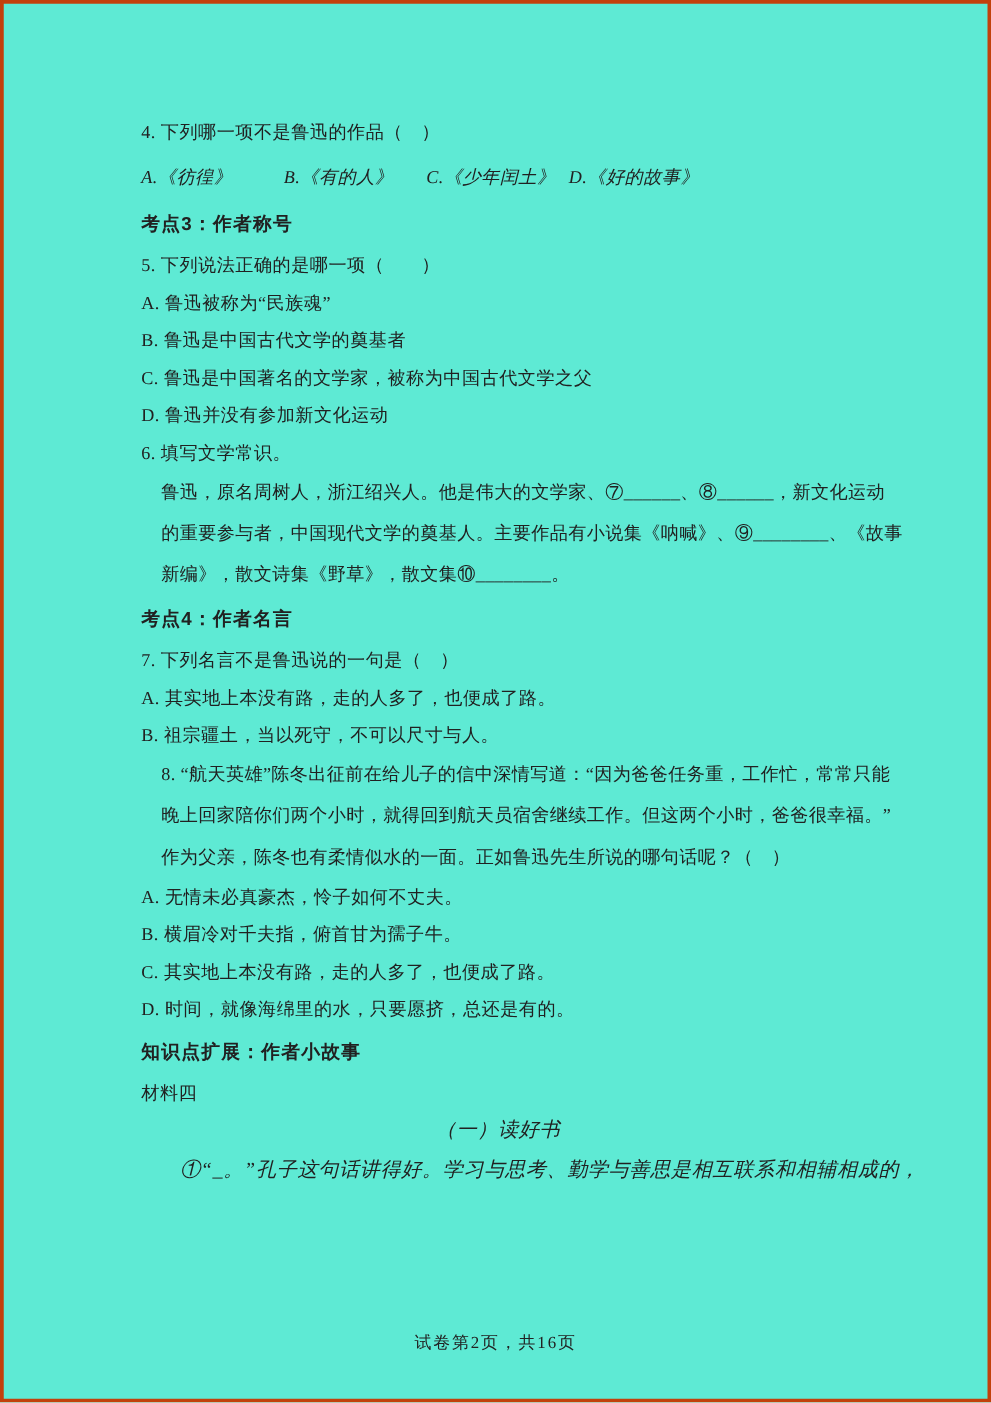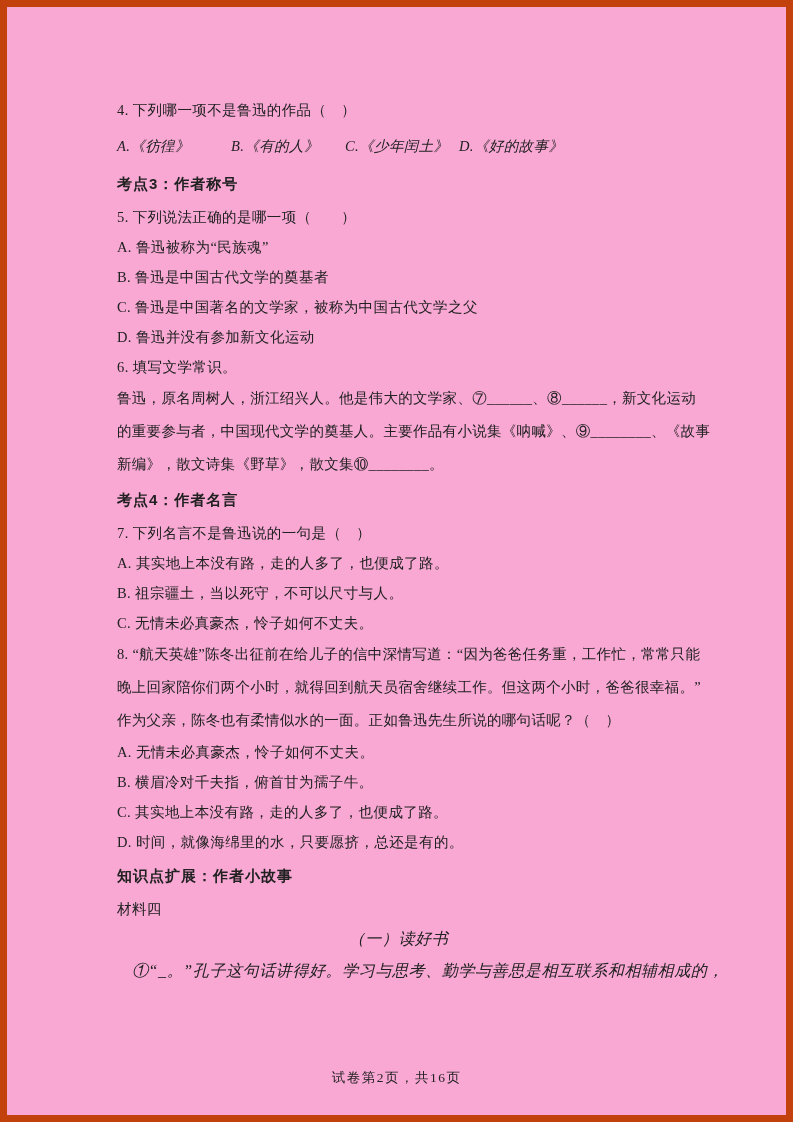--- a/index.html
+++ b/index.html
@@ -1,40 +1,40 @@
 <!DOCTYPE html>
 <html><head>
 <meta charset="utf-8">
 <style>
   html, body { margin: 0; padding: 0; background: #ffffff; }
   .page {
     position: relative;
     width: 793px;
     height: 1122px;
     margin: 0 auto;
-    background: #f9a8d4;
+    background: #5eead4;
     box-sizing: border-box;
-    border: 7px solid #c2410c;
+    border: 3px solid #c2410c;
     overflow: hidden;
     font-family: "Liberation Serif", "DejaVu Serif", serif;
     color: #212121;
   }
   .content {
     position: absolute;
     left: 110px;
     right: 106px;
     top: 88px;
   }
   .t {
     font-size: 14.5px;
     line-height: 30px;
     letter-spacing: 0.4px;
     white-space: nowrap;
   }
-  .para { line-height: 33px; letter-spacing: 0.3px; }
+  .para { line-height: 33px; letter-spacing: 0.3px; margin-left: 16px; }
   .h {
     font-family: "Liberation Sans", "DejaVu Sans", sans-serif;
     font-weight: 700;
     font-size: 15px;
     line-height: 35px;
     letter-spacing: 1px;
     white-space: nowrap;
     margin: 1px 0;
   }
   .q4opts { display: flex; margin-top: 6px; margin-bottom: 5px; }
@@ -83,21 +83,20 @@
     <div class="t">6. 填写文学常识。</div>
     <div class="t para">鲁迅，原名周树人，浙江绍兴人。他是伟大的文学家、⑦______、⑧______，新文化运动</div>
     <div class="t para">的重要参与者，中国现代文学的奠基人。主要作品有小说集《呐喊》、⑨________、《故事</div>
     <div class="t para">新编》，散文诗集《野草》，散文集⑩________。</div>
 
     <div class="h">考点4：作者名言</div>
 
     <div class="t">7. 下列名言不是鲁迅说的一句是（　）</div>
     <div class="t">A. 其实地上本没有路，走的人多了，也便成了路。</div>
     <div class="t">B. 祖宗疆土，当以死守，不可以尺寸与人。</div>
-    <div class="t">C. 无情未必真豪杰，怜子如何不丈夫。</div>
 
     <div class="t para">8. “航天英雄”陈冬出征前在给儿子的信中深情写道：“因为爸爸任务重，工作忙，常常只能</div>
     <div class="t para">晚上回家陪你们两个小时，就得回到航天员宿舍继续工作。但这两个小时，爸爸很幸福。”</div>
     <div class="t para">作为父亲，陈冬也有柔情似水的一面。正如鲁迅先生所说的哪句话呢？（　）</div>
     <div class="t">A. 无情未必真豪杰，怜子如何不丈夫。</div>
     <div class="t">B. 横眉冷对千夫指，俯首甘为孺子牛。</div>
     <div class="t">C. 其实地上本没有路，走的人多了，也便成了路。</div>
     <div class="t">D. 时间，就像海绵里的水，只要愿挤，总还是有的。</div>
 
     <div class="h">知识点扩展：作者小故事</div>

